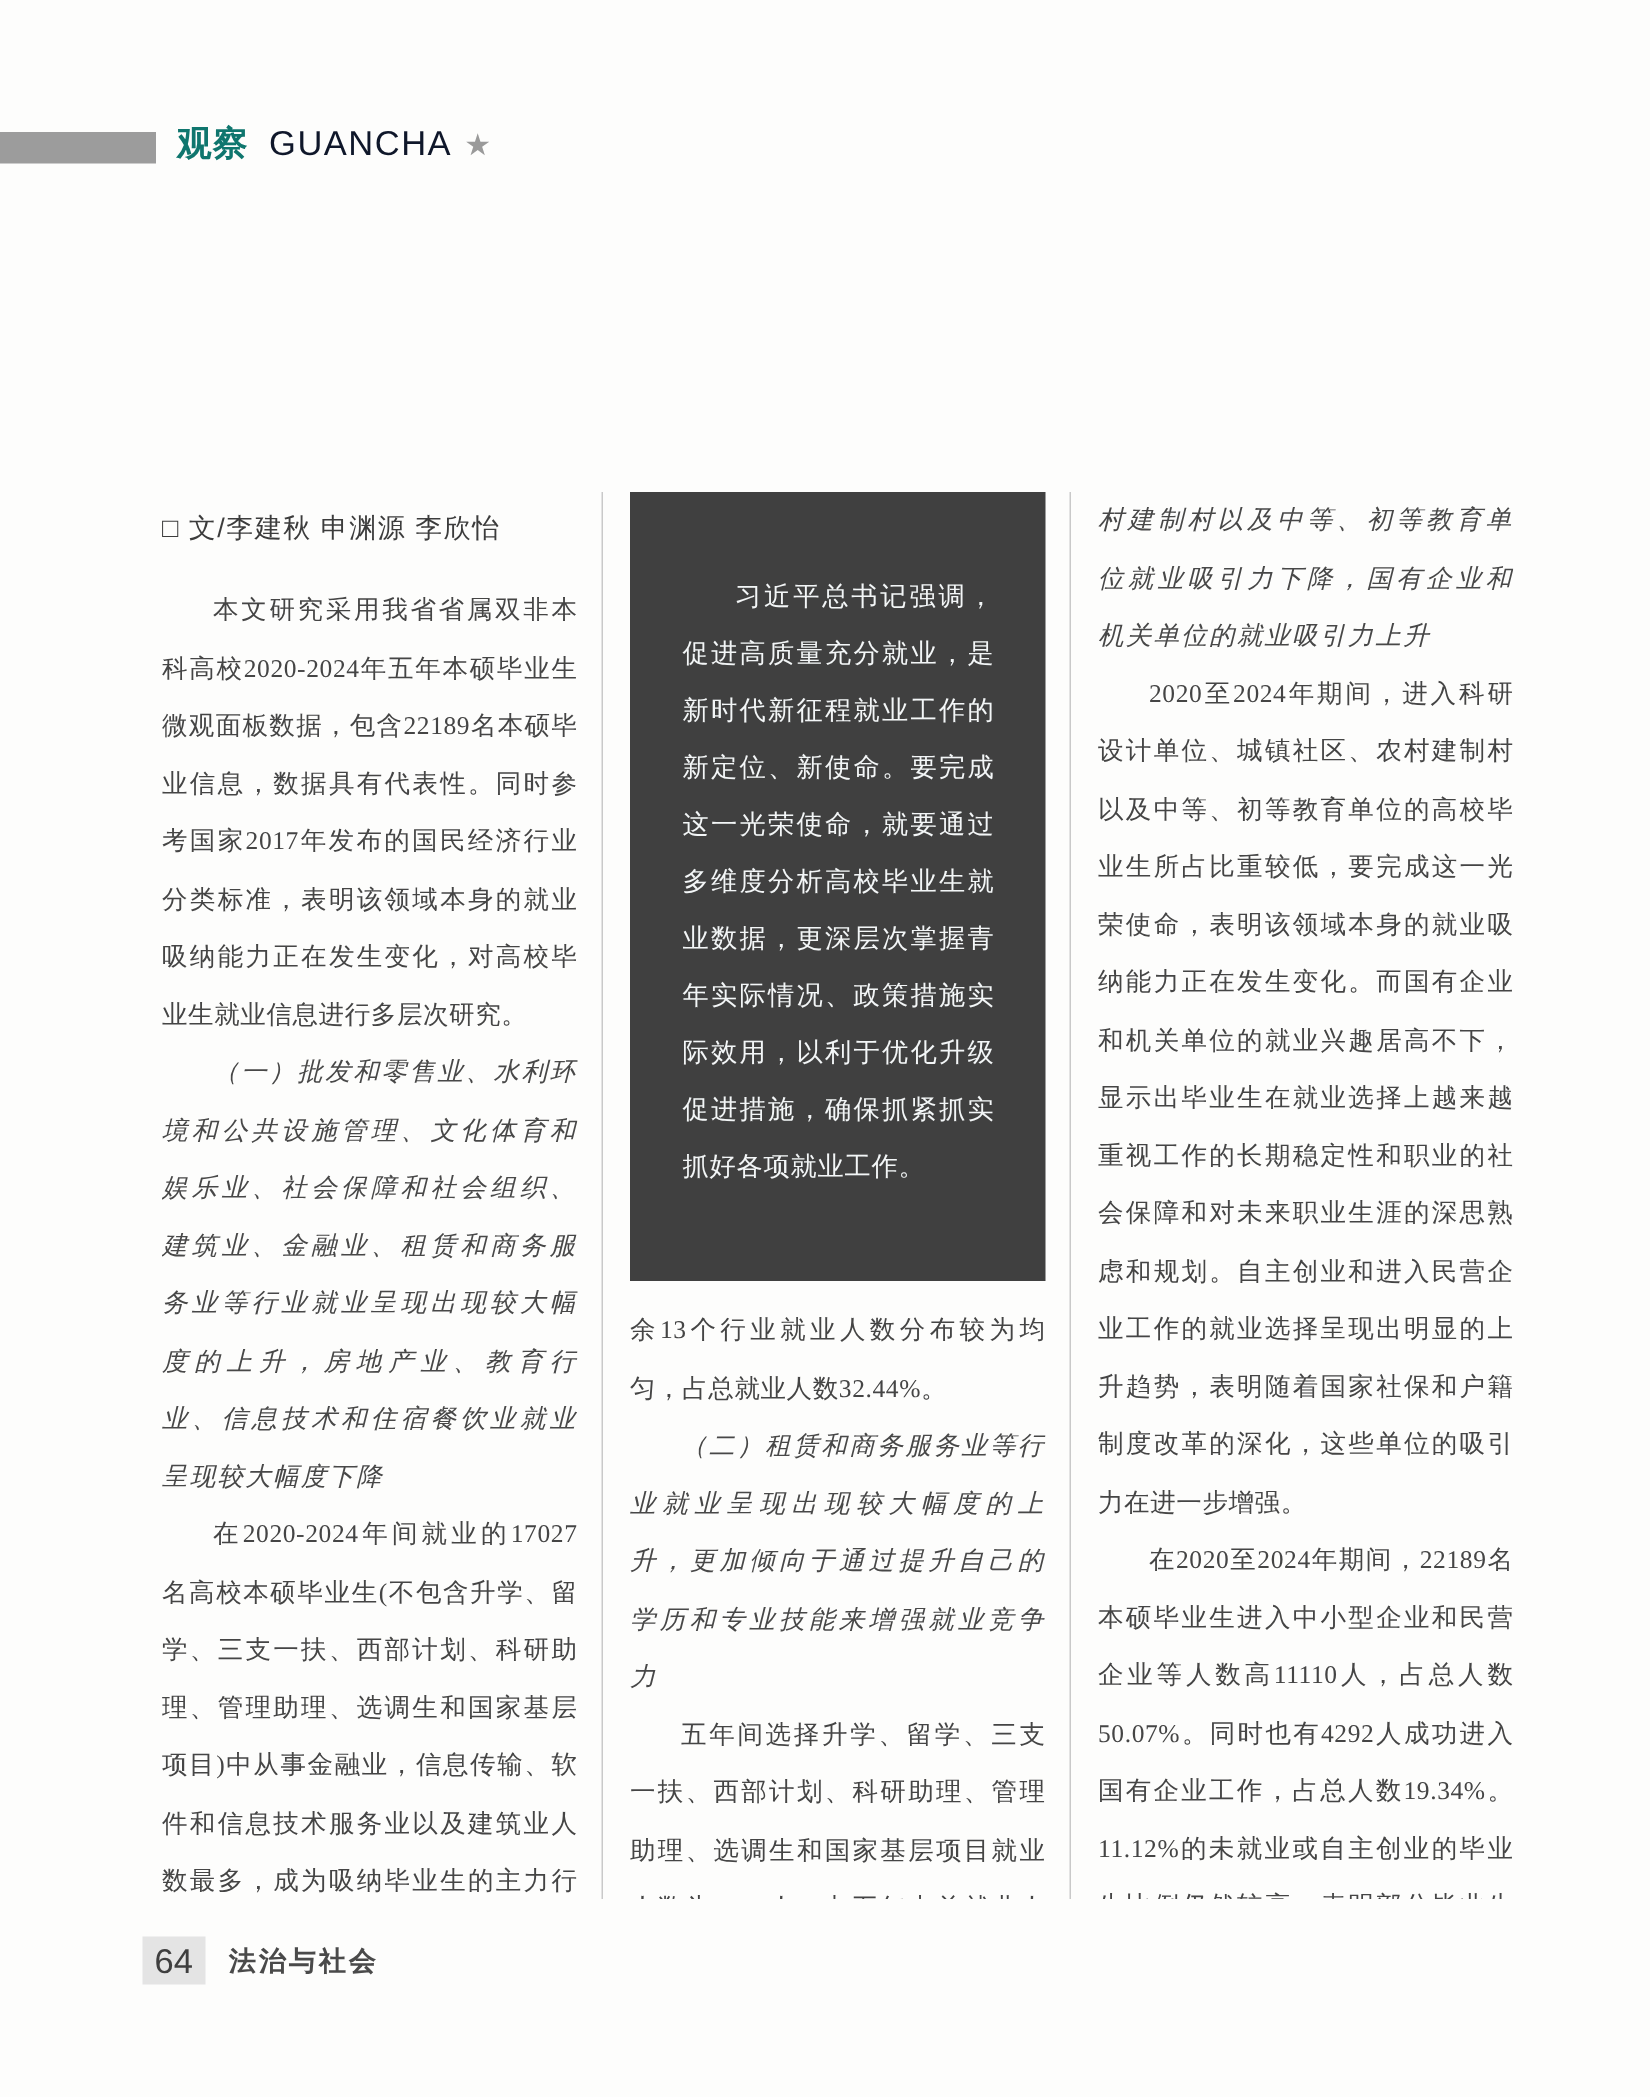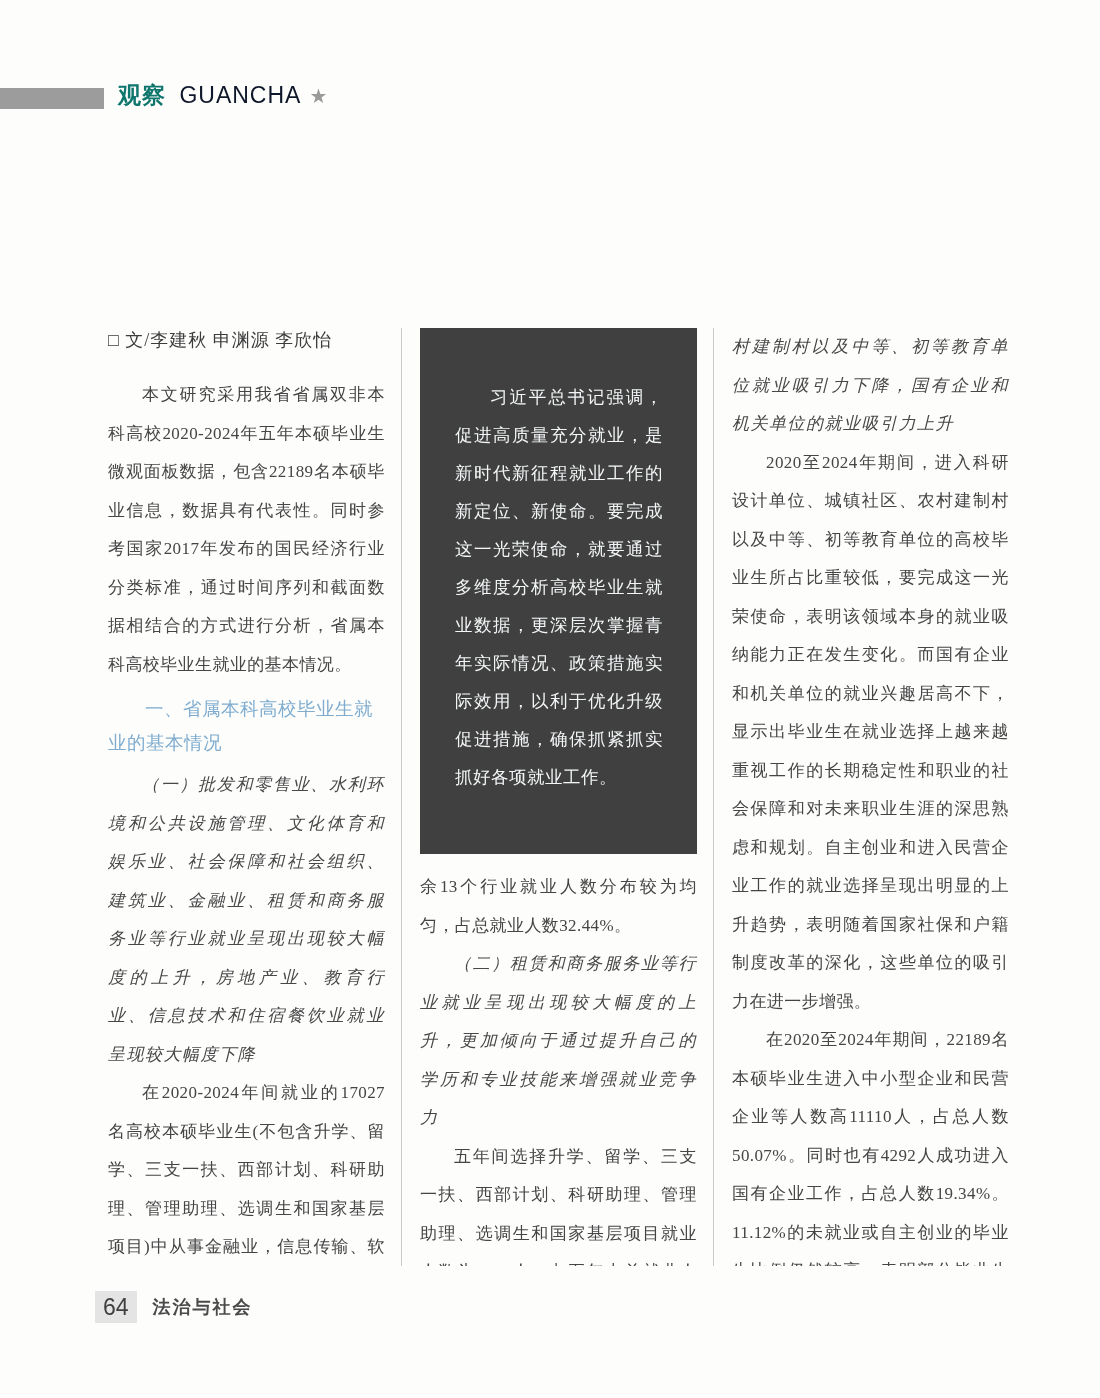--- a/index.html
+++ b/index.html
@@ -41,23 +41,23 @@
     width:901px;height:938px;
     display:flex;
     overflow:hidden;
   }
   .col{width:277px;flex:0 0 277px;overflow:hidden;}
   .divider{
     flex:0 0 1px;width:1px;background:#c9c9c9;
     margin-left:16px;margin-right:18px;
   }
   .byline{
-    font-family:Liberation Serif, serif;
+    font-family:Liberation Sans, sans-serif;
     font-size:18px;color:#3c3c3c;letter-spacing:1px;
-    margin:0 0 24px 0;
+    margin:12px 0 24px 0;
   }
   p{margin:0;}
   .body{
     font-size:17px;line-height:38.5px;
     text-align:justify;letter-spacing:0.4px;
     color:#454545;
   }
   .indent{text-indent:2em;}
   .sec{
     font-family:"Liberation Sans","DejaVu Sans",sans-serif;
@@ -117,22 +117,21 @@
     <span class="hdr-cn">观察</span>
     <span class="hdr-en">GUANCHA</span>
     <span class="hdr-star">★</span>
   </div>
 
 
   <div class="columns">
 
     <div class="col">
       <div class="byline">□ 文/李建秋 申渊源 李欣怡</div>
-      <p class="body indent">本文研究采用我省省属双非本科高校2020-2024年五年本硕毕业生微观面板数据，包含22189名本硕毕业信息，数据具有代表性。同时参考国家2017年发布的国民经济行业分类标准，通过时间序列和截面数据相结合的方式进行分析，省属本科高校毕业生就业的基本情况。</p>
-      <h2 class="sec">一、省属本科高校毕业生就业的基本情况</h2>
+      <p class="body indent">本文研究采用我省省属双非本科高校2020-2024年五年本硕毕业生微观面板数据，包含22189名本硕毕业信息，数据具有代表性。同时参考国家2017年发布的国民经济行业分类标准，表明该领域本身的就业吸纳能力正在发生变化，对高校毕业生就业信息进行多层次研究。</p>
       <p class="kai indent">（一）批发和零售业、水利环境和公共设施管理、文化体育和娱乐业、社会保障和社会组织、建筑业、金融业、租赁和商务服务业等行业就业呈现出现较大幅度的上升，房地产业、教育行业、信息技术和住宿餐饮业就业呈现较大幅度下降</p>
       <p class="body indent">在2020-2024年间就业的17027名高校本硕毕业生(不包含升学、留学、三支一扶、西部计划、科研助理、管理助理、选调生和国家基层项目)中从事金融业，信息传输、软件和信息技术服务业以及建筑业人数最多，成为吸纳毕业生的主力行业，就业人数分别为2522人、2357人和2166人，合计占总就业人数41.38%；其次从事制造业、批发和商业零售和教育工作的高校毕业生同样占据较高比例，从业人数分别为1368人、1407人和1608人，合计占总就业人数25.74%。值得注意的是，囿于职业要求严格，毕业生就业于军队（含拟应征入伍）的人数仅有75人，但远高于选择进入国际组织的人数。其</p>
     </div>
 
     <div class="divider"></div>
 
     <div class="col">
       <div class="quote">
         <p class="indent">习近平总书记强调，促进高质量充分就业，是新时代新征程就业工作的新定位、新使命。要完成这一光荣使命，就要通过多维度分析高校毕业生就业数据，更深层次掌握青年实际情况、政策措施实际效用，以利于优化升级促进措施，确保抓紧抓实抓好各项就业工作。</p>
       </div>

